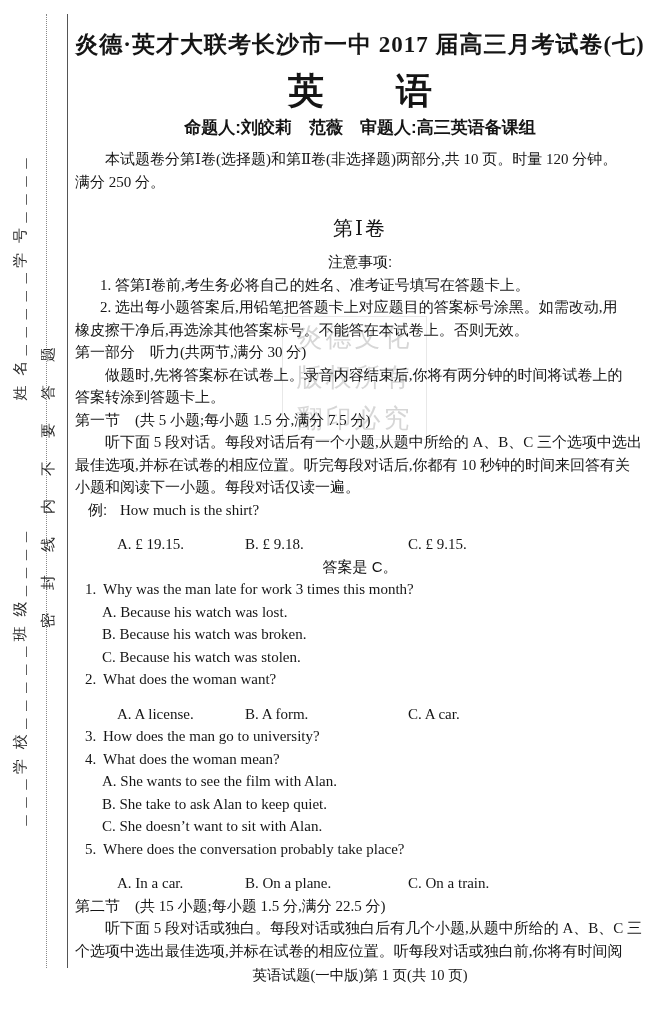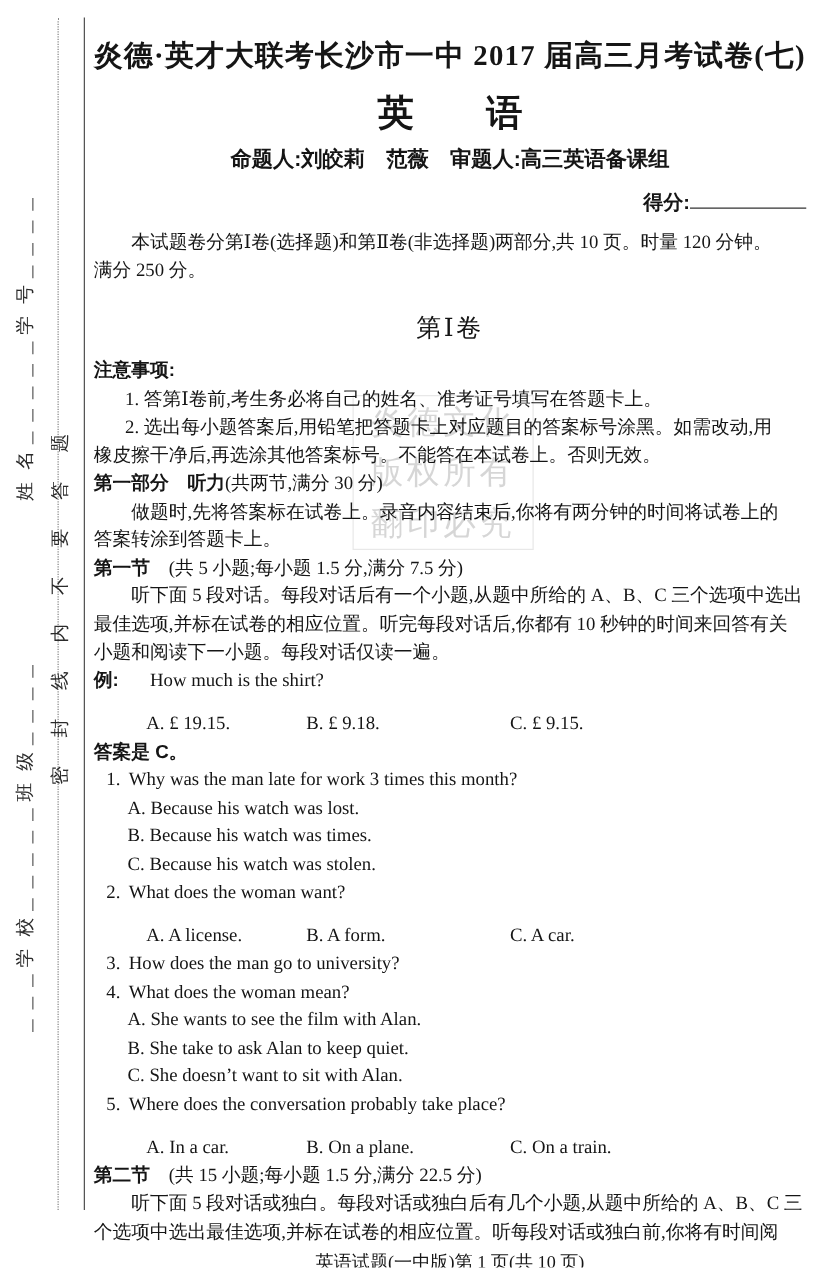--- a/index.html
+++ b/index.html
@@ -18,32 +18,32 @@
   .seal{left:39px;top:628px;letter-spacing:23px;}
   
   .watermark{position:absolute;left:282px;top:316px;width:145px;height:124px;
     border:1px solid #e3e3e3;box-sizing:border-box;z-index:0;
     display:flex;flex-direction:column;justify-content:space-around;align-items:center;
     font-family:"Liberation Sans",sans-serif;font-size:26px;letter-spacing:3px;
     color:#cdcdcd;opacity:.8;}
   
   .content{position:absolute;left:75px;top:20px;width:570px;z-index:1;}
   .title{text-align:center;font-size:23px;font-weight:bold;line-height:34px;margin-top:8px;letter-spacing:1px;}
-  .subject{text-align:center;font-size:29px;font-weight:bold;line-height:42px;margin-top:8px;
+  .subject{text-align:center;font-size:36px;font-weight:bold;line-height:42px;margin-top:8px;
            font-family:"Liberation Sans",sans-serif;}
   .staff{text-align:center;font-size:17px;font-weight:bold;line-height:24px;margin-top:4px;
          font-family:"Liberation Sans",sans-serif;}
   .score-row{margin-top:8px;line-height:24px;text-align:right;font-size:16px;
              font-family:"Liberation Sans",sans-serif;font-weight:bold;}
   .score-blank{display:inline-block;width:93px;height:18px;border-bottom:1px solid #333;vertical-align:baseline;}
   .intro{margin-top:8px;font-size:15px;line-height:22.5px;}
   .vol-title{margin-top:20px;font-size:20px;line-height:30px;text-align:center;letter-spacing:2px;}
   .grid{margin-top:8px;font-size:15px;line-height:22.5px;}
   .grid > div{min-height:22.5px;}
-  .h-sans{font-family:"Liberation Sans",sans-serif;font-weight:bold;}
+  .h-sans{font-family:"Liberation Sans",sans-serif;font-weight:normal;text-align:center;}
   .note{font-family:"Liberation Serif",serif;font-weight:normal;}
   .first-indent{text-indent:30px;}
   .num-item{padding-left:25px;}
   .ex-label{display:inline-block;width:45px;}
   .q-row{padding-left:10px;}
   .qnum{display:inline-block;min-width:18px;}
   .opt-row{padding-left:42px;}
   .oA{display:inline-block;width:128px;}
   .oB{display:inline-block;width:163px;margin-top:12px;}
   .opt-stacked{padding-left:27px;}
@@ -63,23 +63,20 @@
   <div>版权所有</div>
   <div>翻印必究</div>
 </div>
 
 <div class="content">
 
   <div class="title">炎德·英才大联考长沙市一中 2017 届高三月考试卷(七)</div>
   <div class="subject">英　　语</div>
   <div class="staff">命题人:刘皎莉　范薇　审题人:高三英语备课组</div>
 
-  <div class="score-row">
-    <span>得分:</span><span class="score-blank"></span>
-  </div>
 
   <div class="intro">
     <div class="first-indent">本试题卷分第Ⅰ卷(选择题)和第Ⅱ卷(非选择题)两部分,共 10 页。时量 120 分钟。</div>
     <div>满分 250 分。</div>
   </div>
 
   <div class="vol-title">第Ⅰ卷</div>
 
   <div class="grid">
 
@@ -96,21 +93,21 @@
     <div class="first-indent">听下面 5 段对话。每段对话后有一个小题,从题中所给的 A、B、C 三个选项中选出</div>
     <div>最佳选项,并标在试卷的相应位置。听完每段对话后,你都有 10 秒钟的时间来回答有关</div>
     <div>小题和阅读下一小题。每段对话仅读一遍。</div>
 
     <div><span class="h-sans ex-label">例:</span><span>How much is the shirt?</span></div>
     <div class="opt-row"><span class="oA">A. £ 19.15.</span><span class="oB">B. £ 9.18.</span><span>C. £ 9.15.</span></div>
     <div class="h-sans">答案是 C。</div>
 
     <div class="q-row"><span class="qnum">1.</span><span>Why was the man late for work 3 times this month?</span></div>
     <div class="opt-stacked">A. Because his watch was lost.</div>
-    <div class="opt-stacked">B. Because his watch was times.</div>
+    <div class="opt-stacked">B. Because his watch was broken.</div>
     <div class="opt-stacked">C. Because his watch was stolen.</div>
 
     <div class="q-row"><span class="qnum">2.</span><span>What does the woman want?</span></div>
     <div class="opt-row"><span class="oA">A. A license.</span><span class="oB">B. A form.</span><span>C. A car.</span></div>
 
     <div class="q-row"><span class="qnum">3.</span><span>How does the man go to university?</span></div>
 
     <div class="q-row"><span class="qnum">4.</span><span>What does the woman mean?</span></div>
     <div class="opt-stacked">A. She wants to see the film with Alan.</div>
     <div class="opt-stacked">B. She take to ask Alan to keep quiet.</div>

